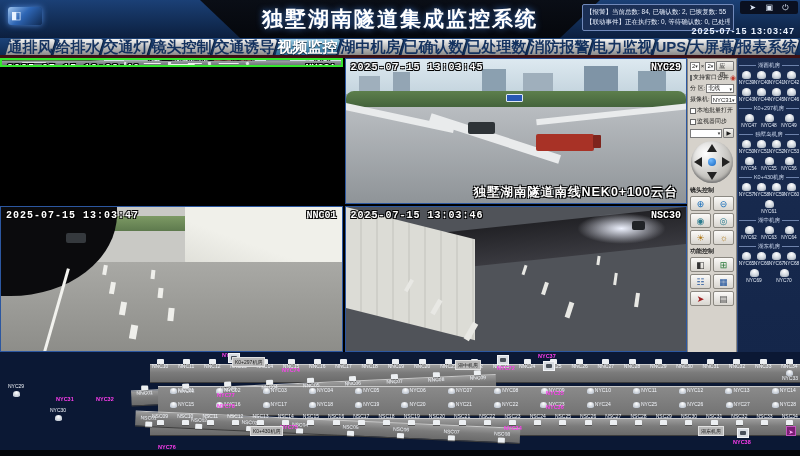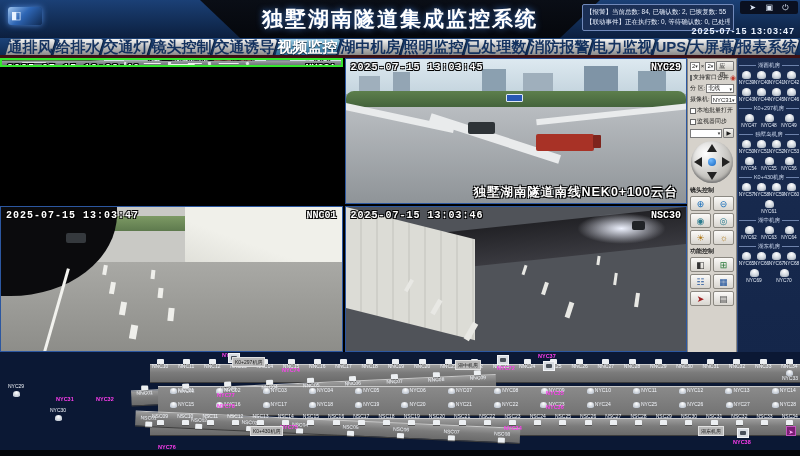--- a/index.html
+++ b/index.html
@@ -234,21 +234,21 @@
       <div class="tab active">
         <span class="bg"></span>
         <span class="tab-t">视频监控</span>
       </div>
       <div class="tab">
         <span class="bg"></span>
         <span class="tab-t">湖中机房</span>
       </div>
       <div class="tab">
         <span class="bg"></span>
-        <span class="tab-t">照明监控</span>
+        <span class="tab-t">已确认数</span>
       </div>
       <div class="tab">
         <span class="bg"></span>
         <span class="tab-t">已处理数</span>
       </div>
       <div class="tab">
         <span class="bg"></span>
         <span class="tab-t">消防报警</span>
       </div>
       <div class="tab">

